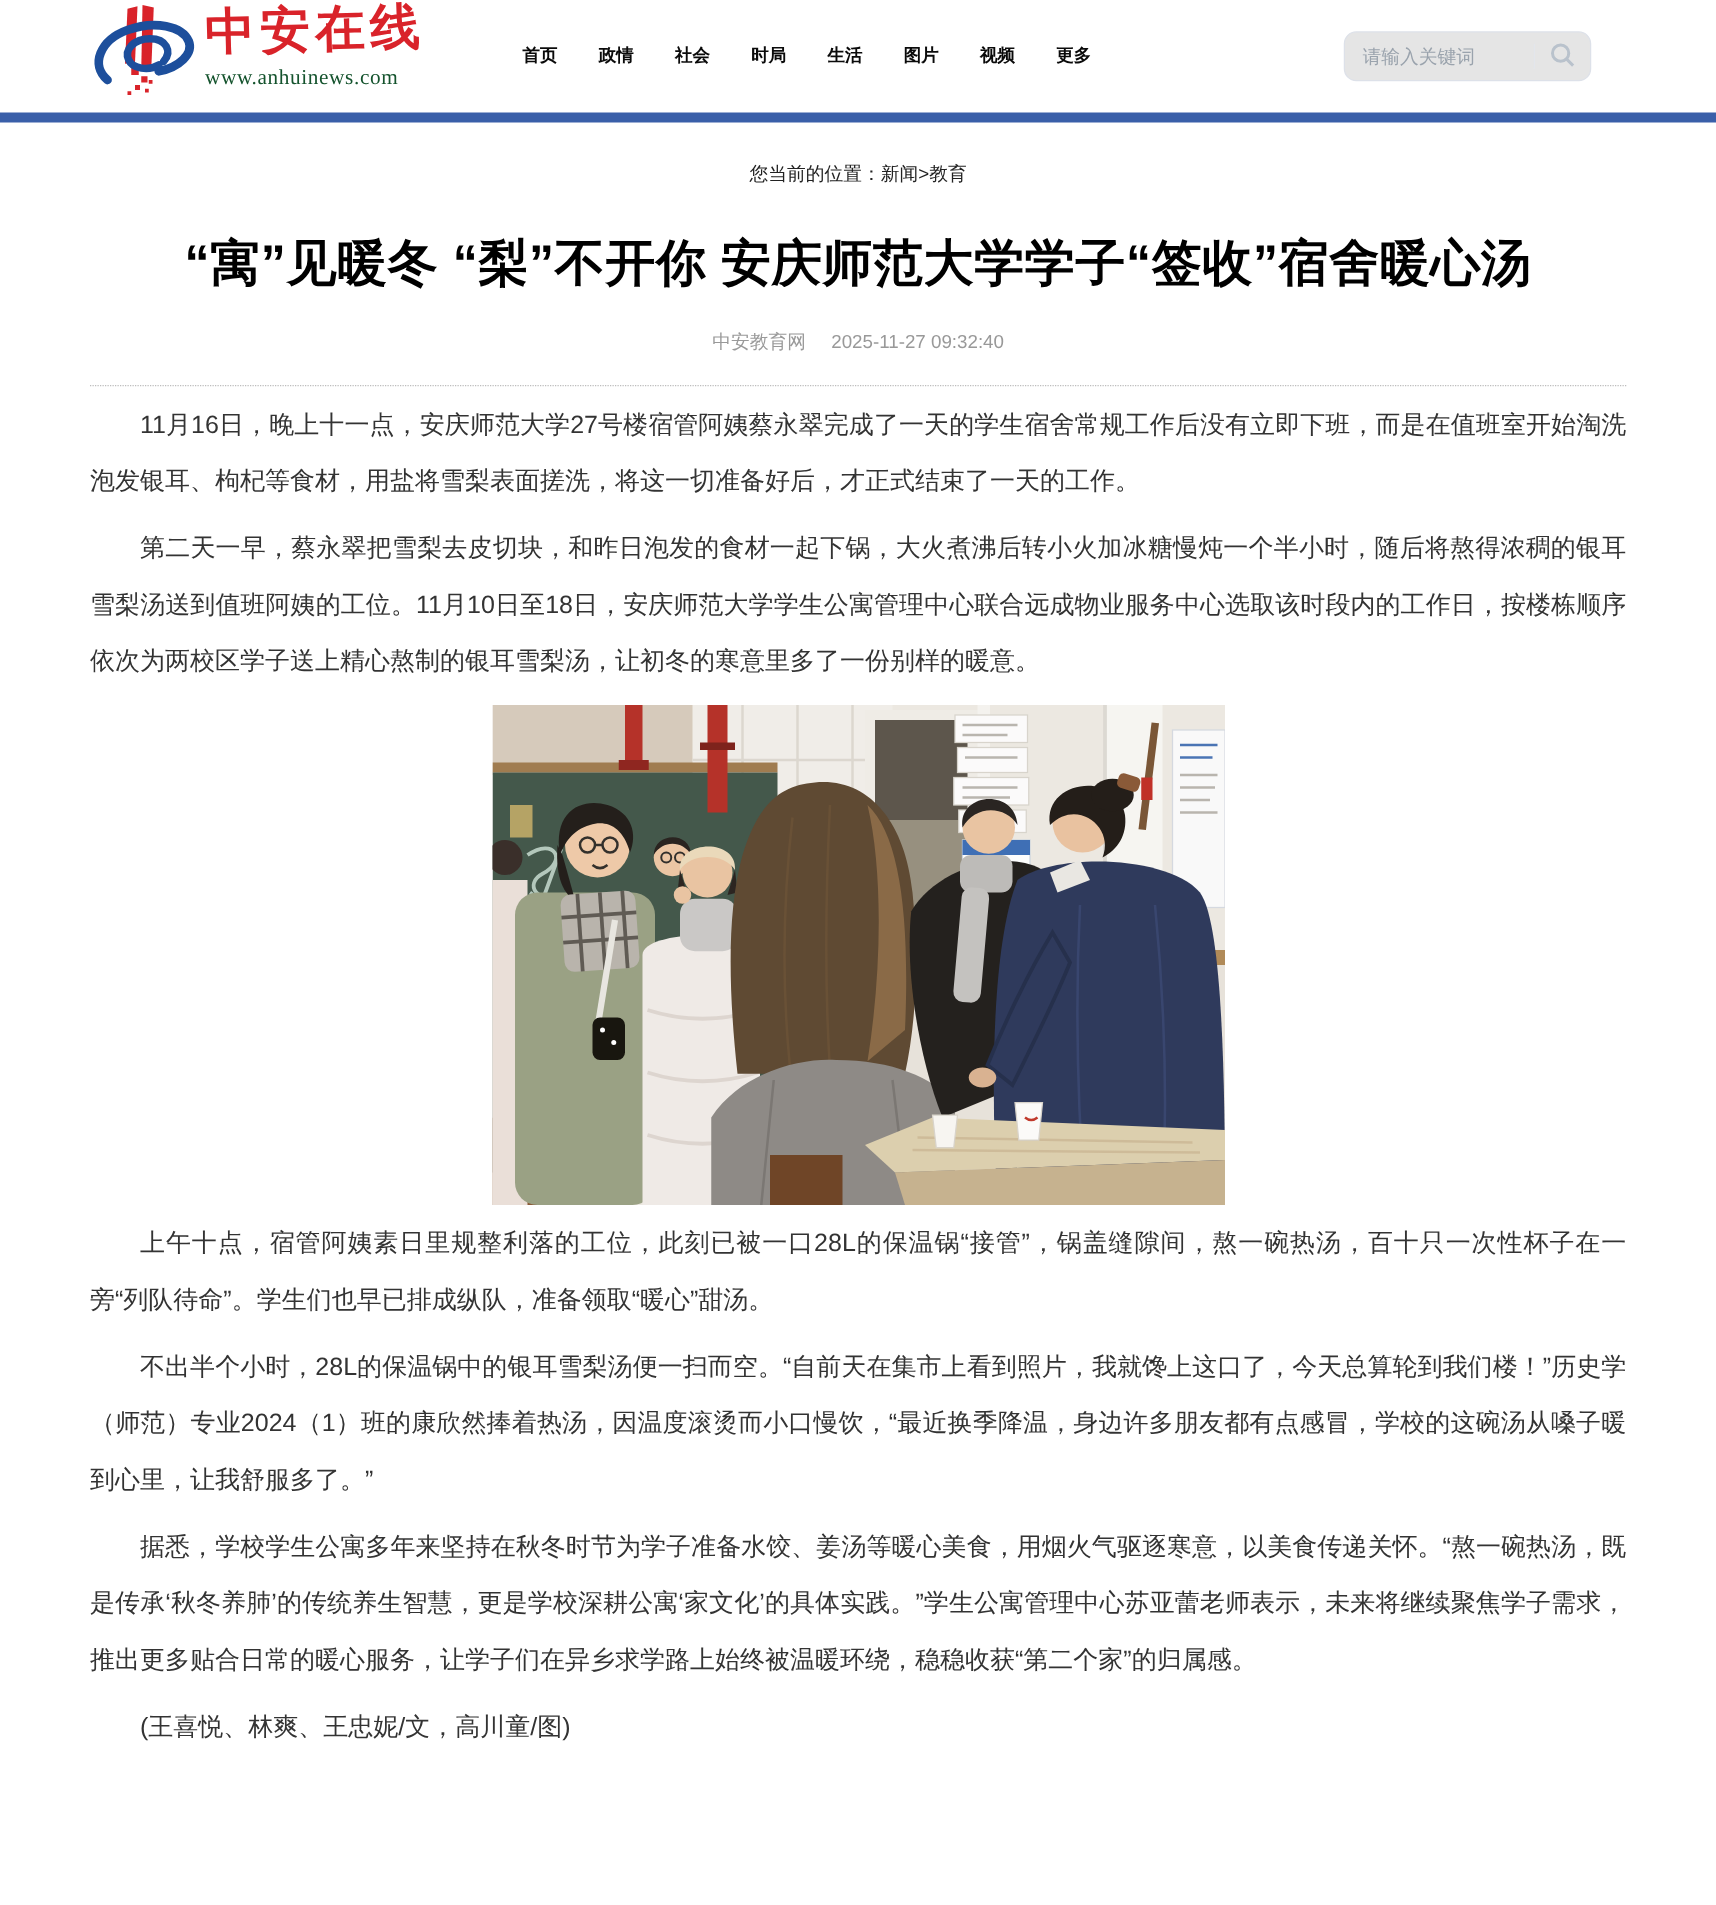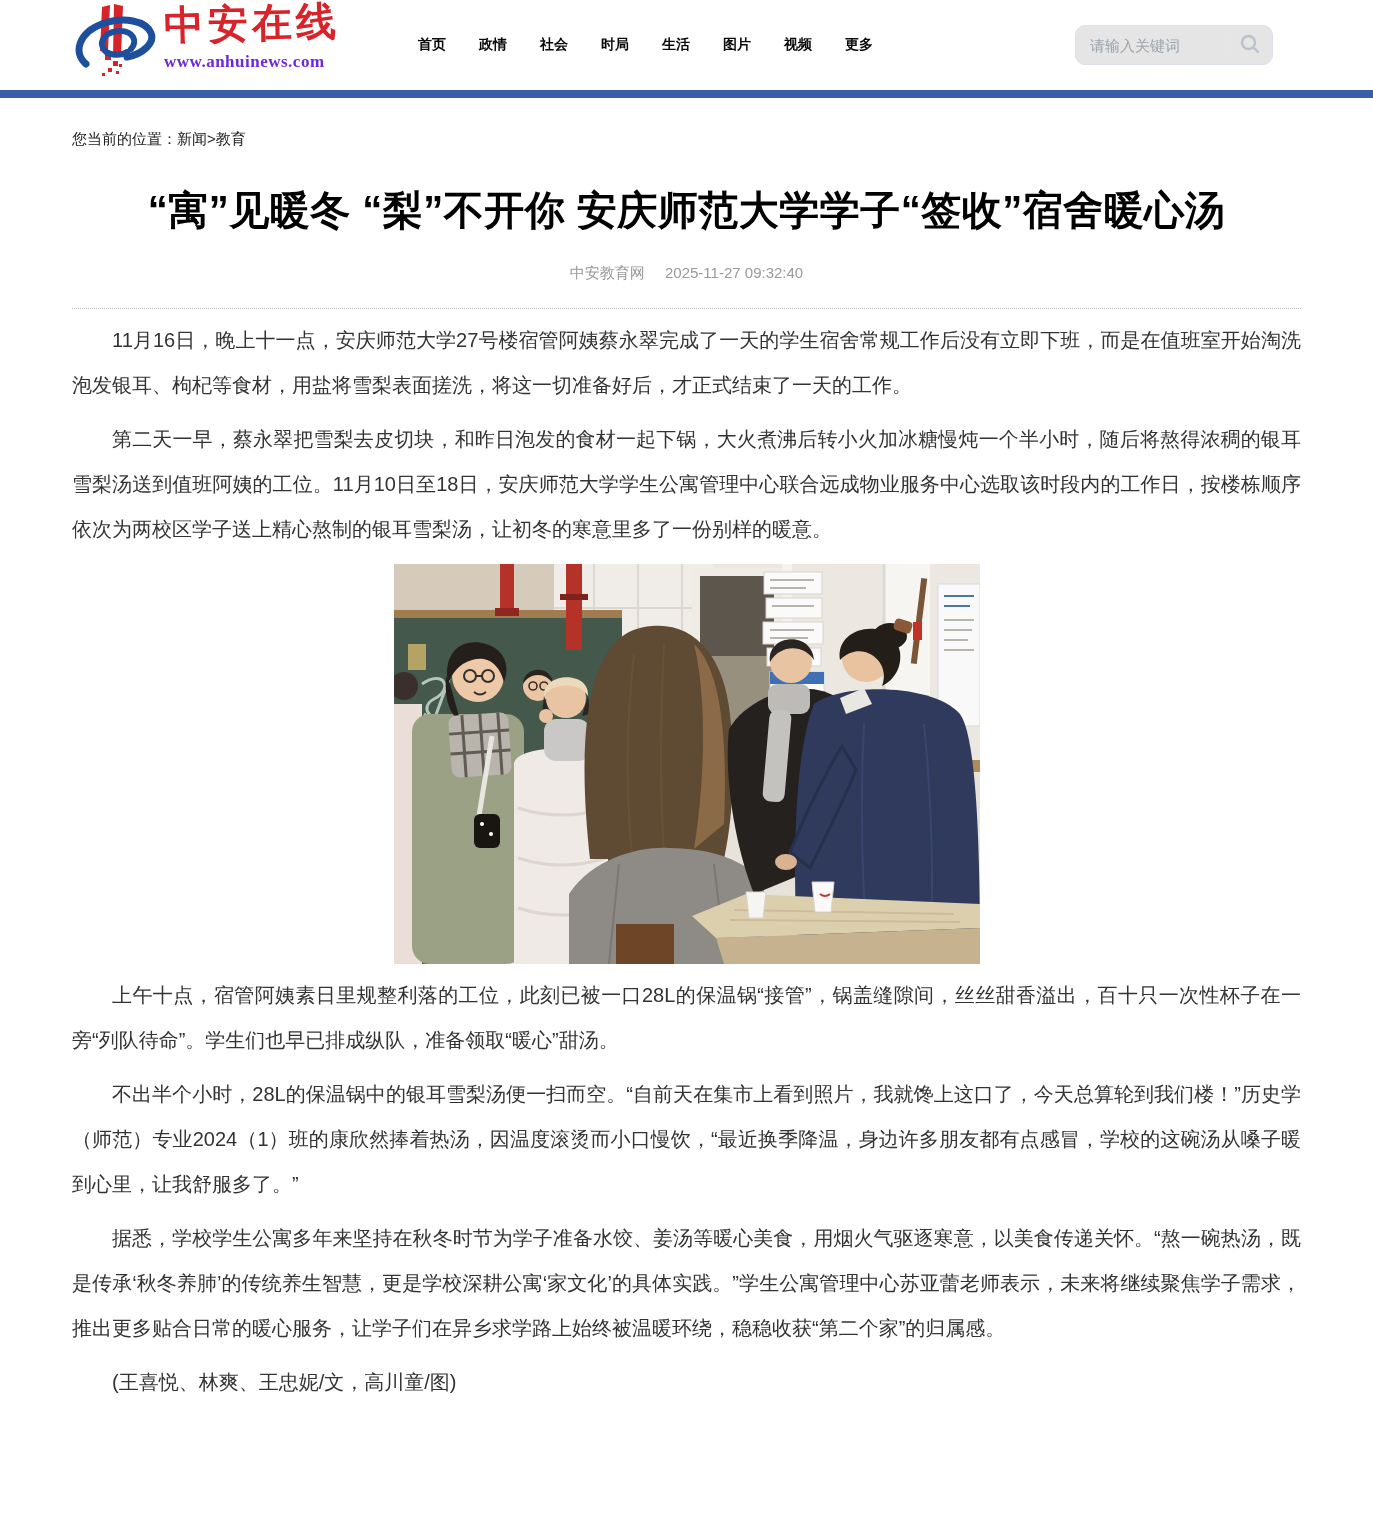--- a/index.html
+++ b/index.html
@@ -3,32 +3,32 @@
 <meta charset="utf-8">
 <style>
   html,body{margin:0;padding:0;background:#fff;}
   body{width:1373px;margin:0 auto;font-family:"Liberation Sans","DejaVu Sans",sans-serif;color:#333;}
   
   .header{height:90px;display:flex;align-items:center;background:#fff;}
   .logo{display:flex;align-items:flex-start;margin-left:72px;cursor:pointer;}
   .logo-swoosh{margin-right:6px;}
   .logo-texts{display:flex;flex-direction:column;line-height:1;}
   .logo-zh{font-family:"Liberation Serif","DejaVu Serif",serif;font-weight:bold;font-size:40px;color:#d9232a;letter-spacing:4px;transform:rotate(-1.5deg);}
-  .logo-url{font-family:"Liberation Serif","DejaVu Serif",serif;font-weight:bold;font-size:17px;color:#6d28d9;margin-top:9px;letter-spacing:.5px;}
+  .logo-url{font-family:"Liberation Serif","DejaVu Serif",serif;font-weight:normal;font-size:17px;color:#14532d;margin-top:9px;letter-spacing:.5px;}
   .nav{display:flex;gap:33px;margin-left:78px;}
   .nav-item{font-size:14px;font-weight:700;color:#0a0a0a;text-decoration:none;cursor:pointer;white-space:nowrap;}
   .search{margin-left:auto;margin-right:100px;width:196px;height:38px;border:1px solid #dde1e9;border-radius:10px;display:flex;align-items:center;background:#e5e5e5;}
   .search input{border:0;outline:0;background:transparent;flex:1;min-width:0;padding:0 0 0 14px;font-size:15px;color:#333;}
   .search input::placeholder{color:#9aa3ad;}
   .search-divider{width:1px;height:20px;background:#e3e6ec;}
   .search-btn{width:44px;height:100%;display:flex;align-items:center;justify-content:center;background:none;border:0;cursor:pointer;}
   .blue-bar{height:8px;background:#3a5fa9;}
   
   .main{padding:0 72px;}
-  .breadcrumb{margin-top:32px;font-size:15px;color:#222;}
+  .breadcrumb{margin-top:32px;font-size:15px;color:#222;text-align:center;}
   .breadcrumb a{color:#222;text-decoration:none;cursor:pointer;}
   .article-title{margin:34px 0 0;text-align:center;font-size:40px;font-weight:700;color:#000;letter-spacing:.5px;}
   .article-meta{margin-top:26px;text-align:center;font-size:15px;color:#999;}
   .article-meta .src{margin-right:16px;}
   .rule{margin-top:24px;border-bottom:1px dotted #bdbdbd;height:1px;}
   .article-body{margin-top:8px;font-size:20px;line-height:2.25;color:#333;text-align:justify;}
   .article-body p{margin:9px 0;text-indent:2em;}
   .photo-wrap{text-align:center;margin:12px 0 6px;}
   .photo-wrap svg{display:inline-block;vertical-align:top;}
   .byline{margin:9px 0 40px;text-indent:2em;font-size:20px;line-height:2.25;color:#333;}
@@ -278,19 +278,19 @@
             <line x1="340" y1="346" x2="560" y2="350"></line>
             <line x1="336" y1="356" x2="566" y2="358"></line>
           </g>
         <path d="M418 318 L440 318 L437 348 L421 348 Z" fill="#fbfaf8" stroke="#d8d3ca"></path>
         <path d="M426 330 q5 4 10 0" stroke="#c0392b" stroke-width="2" fill="none"></path>
         <path d="M352 328 L372 328 L369 354 L355 354 Z" fill="#f7f5f1" stroke="#d8d3ca"></path>
       </svg>
     </div>
 
     <div>
-        <p>上午十点，宿管阿姨素日里规整利落的工位，此刻已被一口28L的保温锅“接管”，锅盖缝隙间，丝丝甜香溢出，百十只一次性杯子在一旁“列队待命”。学生们也早已排成纵队，准备领取“暖心”甜汤。</p>
+        <p>上午十点，宿管阿姨素日里规整利落的工位，此刻已被一口28L的保温锅“接管”，锅盖缝隙间，熬一碗热汤，百十只一次性杯子在一旁“列队待命”。学生们也早已排成纵队，准备领取“暖心”甜汤。</p>
         <p>不出半个小时，28L的保温锅中的银耳雪梨汤便一扫而空。“自前天在集市上看到照片，我就馋上这口了，今天总算轮到我们楼！”历史学（师范）专业2024（1）班的康欣然捧着热汤，因温度滚烫而小口慢饮，“最近换季降温，身边许多朋友都有点感冒，学校的这碗汤从嗓子暖到心里，让我舒服多了。”</p>
         <p>据悉，学校学生公寓多年来坚持在秋冬时节为学子准备水饺、姜汤等暖心美食，用烟火气驱逐寒意，以美食传递关怀。“熬一碗热汤，既是传承‘秋冬养肺’的传统养生智慧，更是学校深耕公寓‘家文化’的具体实践。”学生公寓管理中心苏亚蕾老师表示，未来将继续聚焦学子需求，推出更多贴合日常的暖心服务，让学子们在异乡求学路上始终被温暖环绕，稳稳收获“第二个家”的归属感。</p>
       </div>
     <p class="byline">(王喜悦、林爽、王忠妮/文，高川童/图)</p>
   </div>
 </div>
 
 </body></html>

